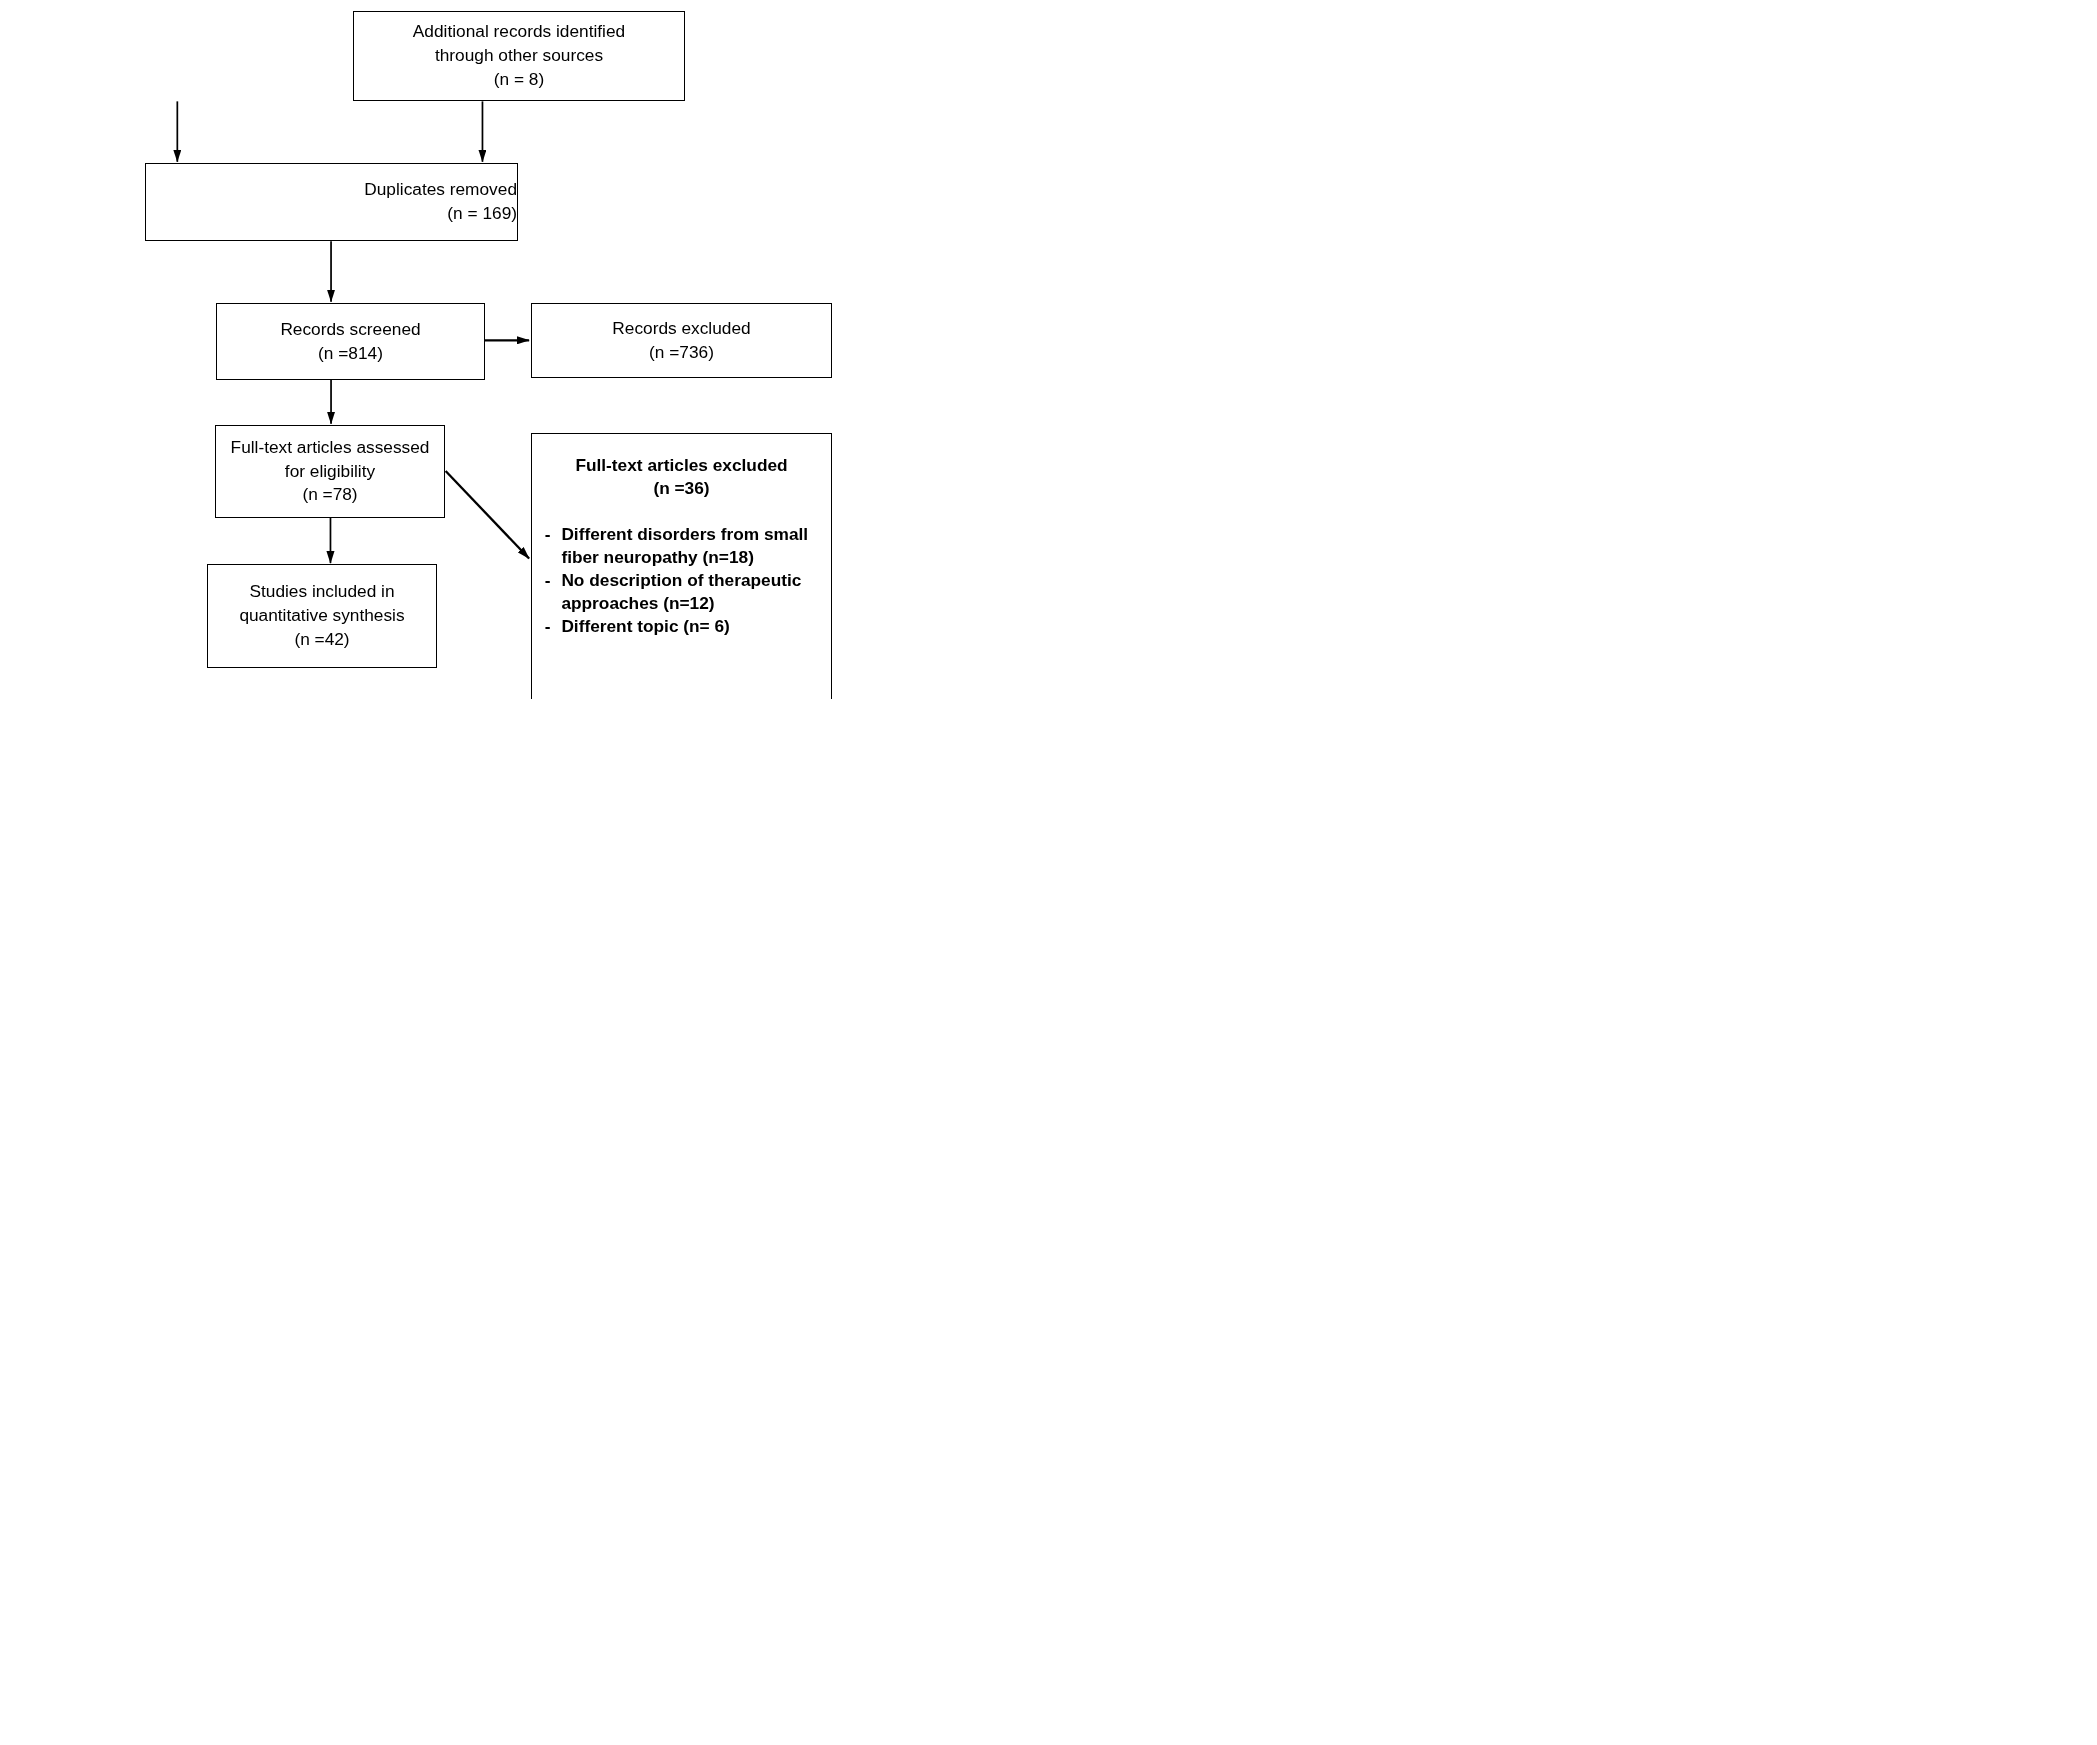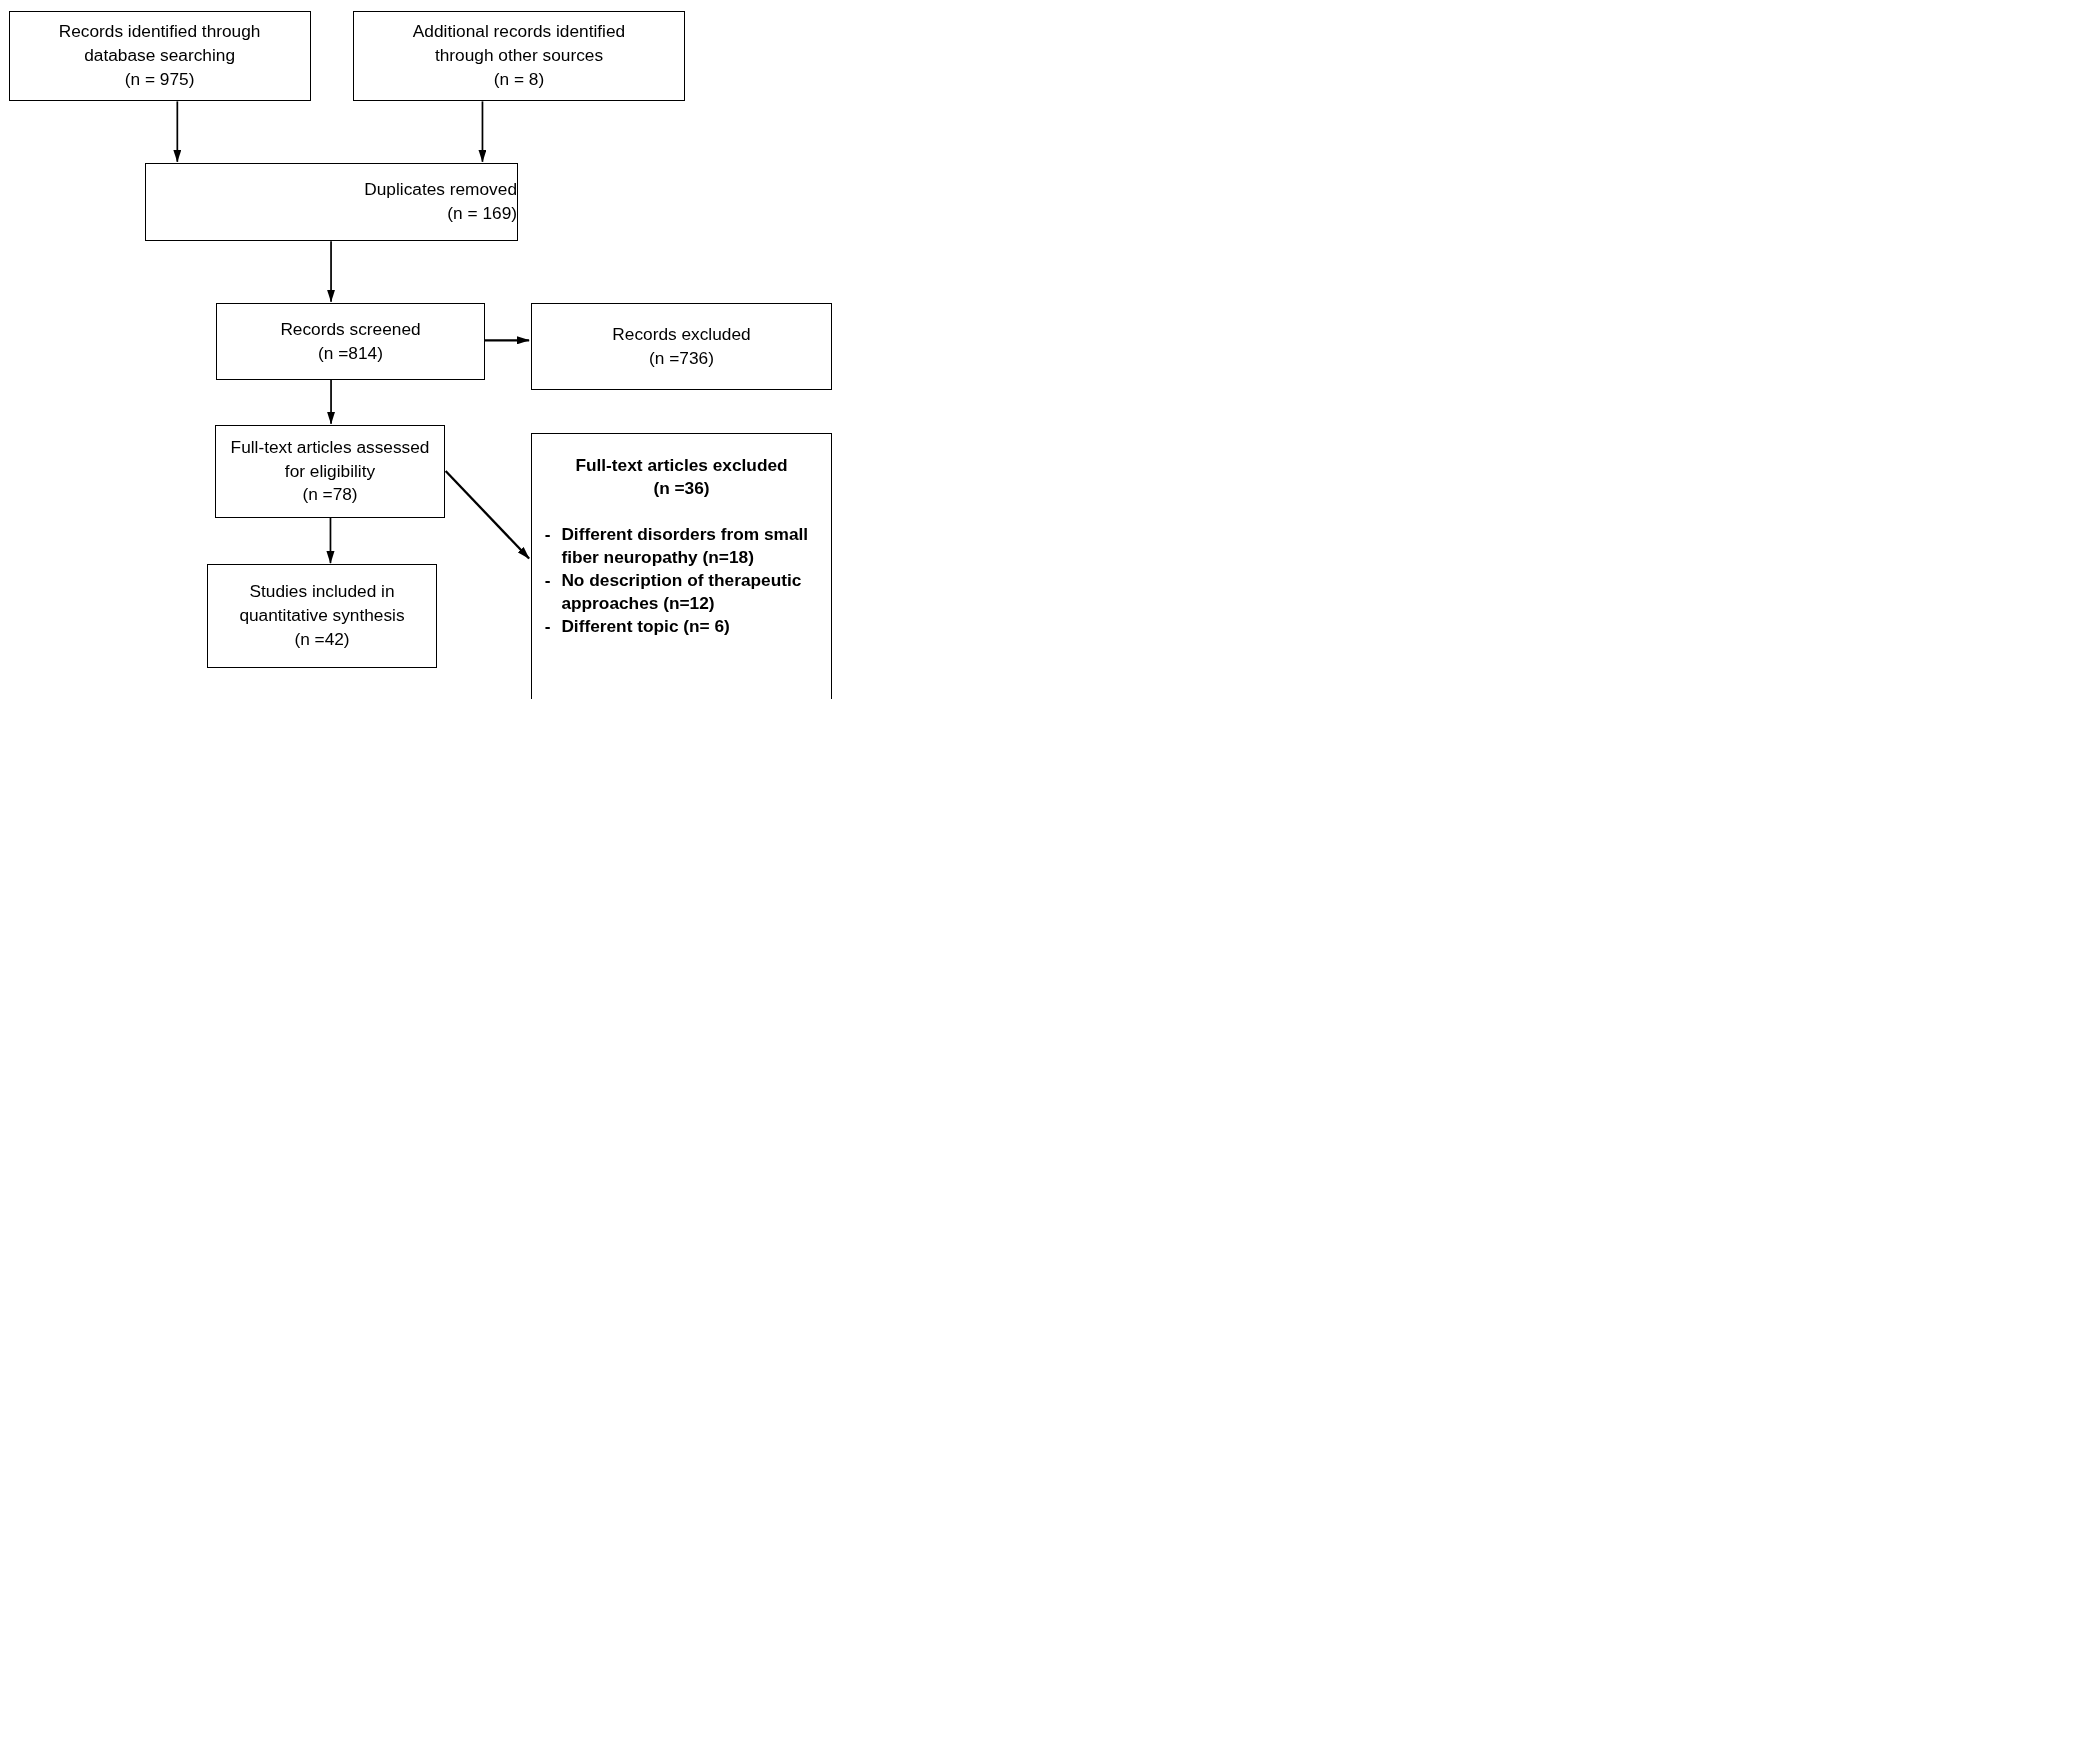--- a/index.html
+++ b/index.html
@@ -38,21 +38,21 @@
     line-height: 1.38;
   }
   .box .line {
     white-space: nowrap;
   }
   
   .box-identified        { left:  8.6px; top:  11px; width: 302px; height: 90px; }
   .box-additional        { left: 353px; top:  11px; width: 332px; height: 90px; }
   .box-duplicates        { left: 145px; top: 163px; width: 373px; height: 78px; align-items: flex-end; }
   .box-screened          { left: 216px; top: 303px; width: 269px; height: 77px; }
-  .box-records-excluded  { left: 531px; top: 303px; width: 301px; height: 87px; }
+  .box-records-excluded  { left: 531px; top: 303px; width: 301px; height: 75px; }
   .box-fulltext-assessed { left: 215px; top: 425px; width: 230px; height: 93px; }
   .box-included          { left: 207px; top: 564px; width: 230px; height: 104px; }
   .box-fulltext-excluded {
     left: 531px; top: 433px; width: 301px; height: 328px;
     display: block;
     padding-top: 19.6px;
     justify-content: flex-start;
     font-weight: bold;
   }
   .box-fulltext-excluded .heading {
@@ -91,25 +91,20 @@
     </defs>
     <line x1="308" y1="176" x2="308" y2="281" stroke="#000000" stroke-width="3" marker-end="url(#arrowhead)"></line>
     <line x1="838" y1="176" x2="838" y2="281" stroke="#000000" stroke-width="3" marker-end="url(#arrowhead)"></line>
     <line x1="575" y1="419" x2="575" y2="524" stroke="#000000" stroke-width="3" marker-end="url(#arrowhead)"></line>
     <line x1="575" y1="659" x2="575" y2="736" stroke="#000000" stroke-width="3" marker-end="url(#arrowhead)"></line>
     <line x1="574" y1="899" x2="574" y2="978" stroke="#000000" stroke-width="3" marker-end="url(#arrowhead)"></line>
     <line x1="772" y1="591" x2="919" y2="591" stroke="#000000" stroke-width="4" marker-end="url(#arrowhead)"></line>
     <line x1="774" y1="818" x2="919" y2="970" stroke="#000000" stroke-width="4" marker-end="url(#arrowhead)"></line>
   </svg>
 
-  <div class="box box-identified">
-    <div class="line">Records identified through</div>
-    <div class="line">database searching</div>
-    <div class="line">(n = 975)</div>
-  </div>
 
   <div class="box box-additional">
     <div class="line">Additional records identified</div>
     <div class="line">through other sources</div>
     <div class="line">(n = 8)</div>
   </div>
 
   <div class="box box-duplicates">
     <div class="line">Duplicates removed</div>
     <div class="line">(n = 169)</div>

